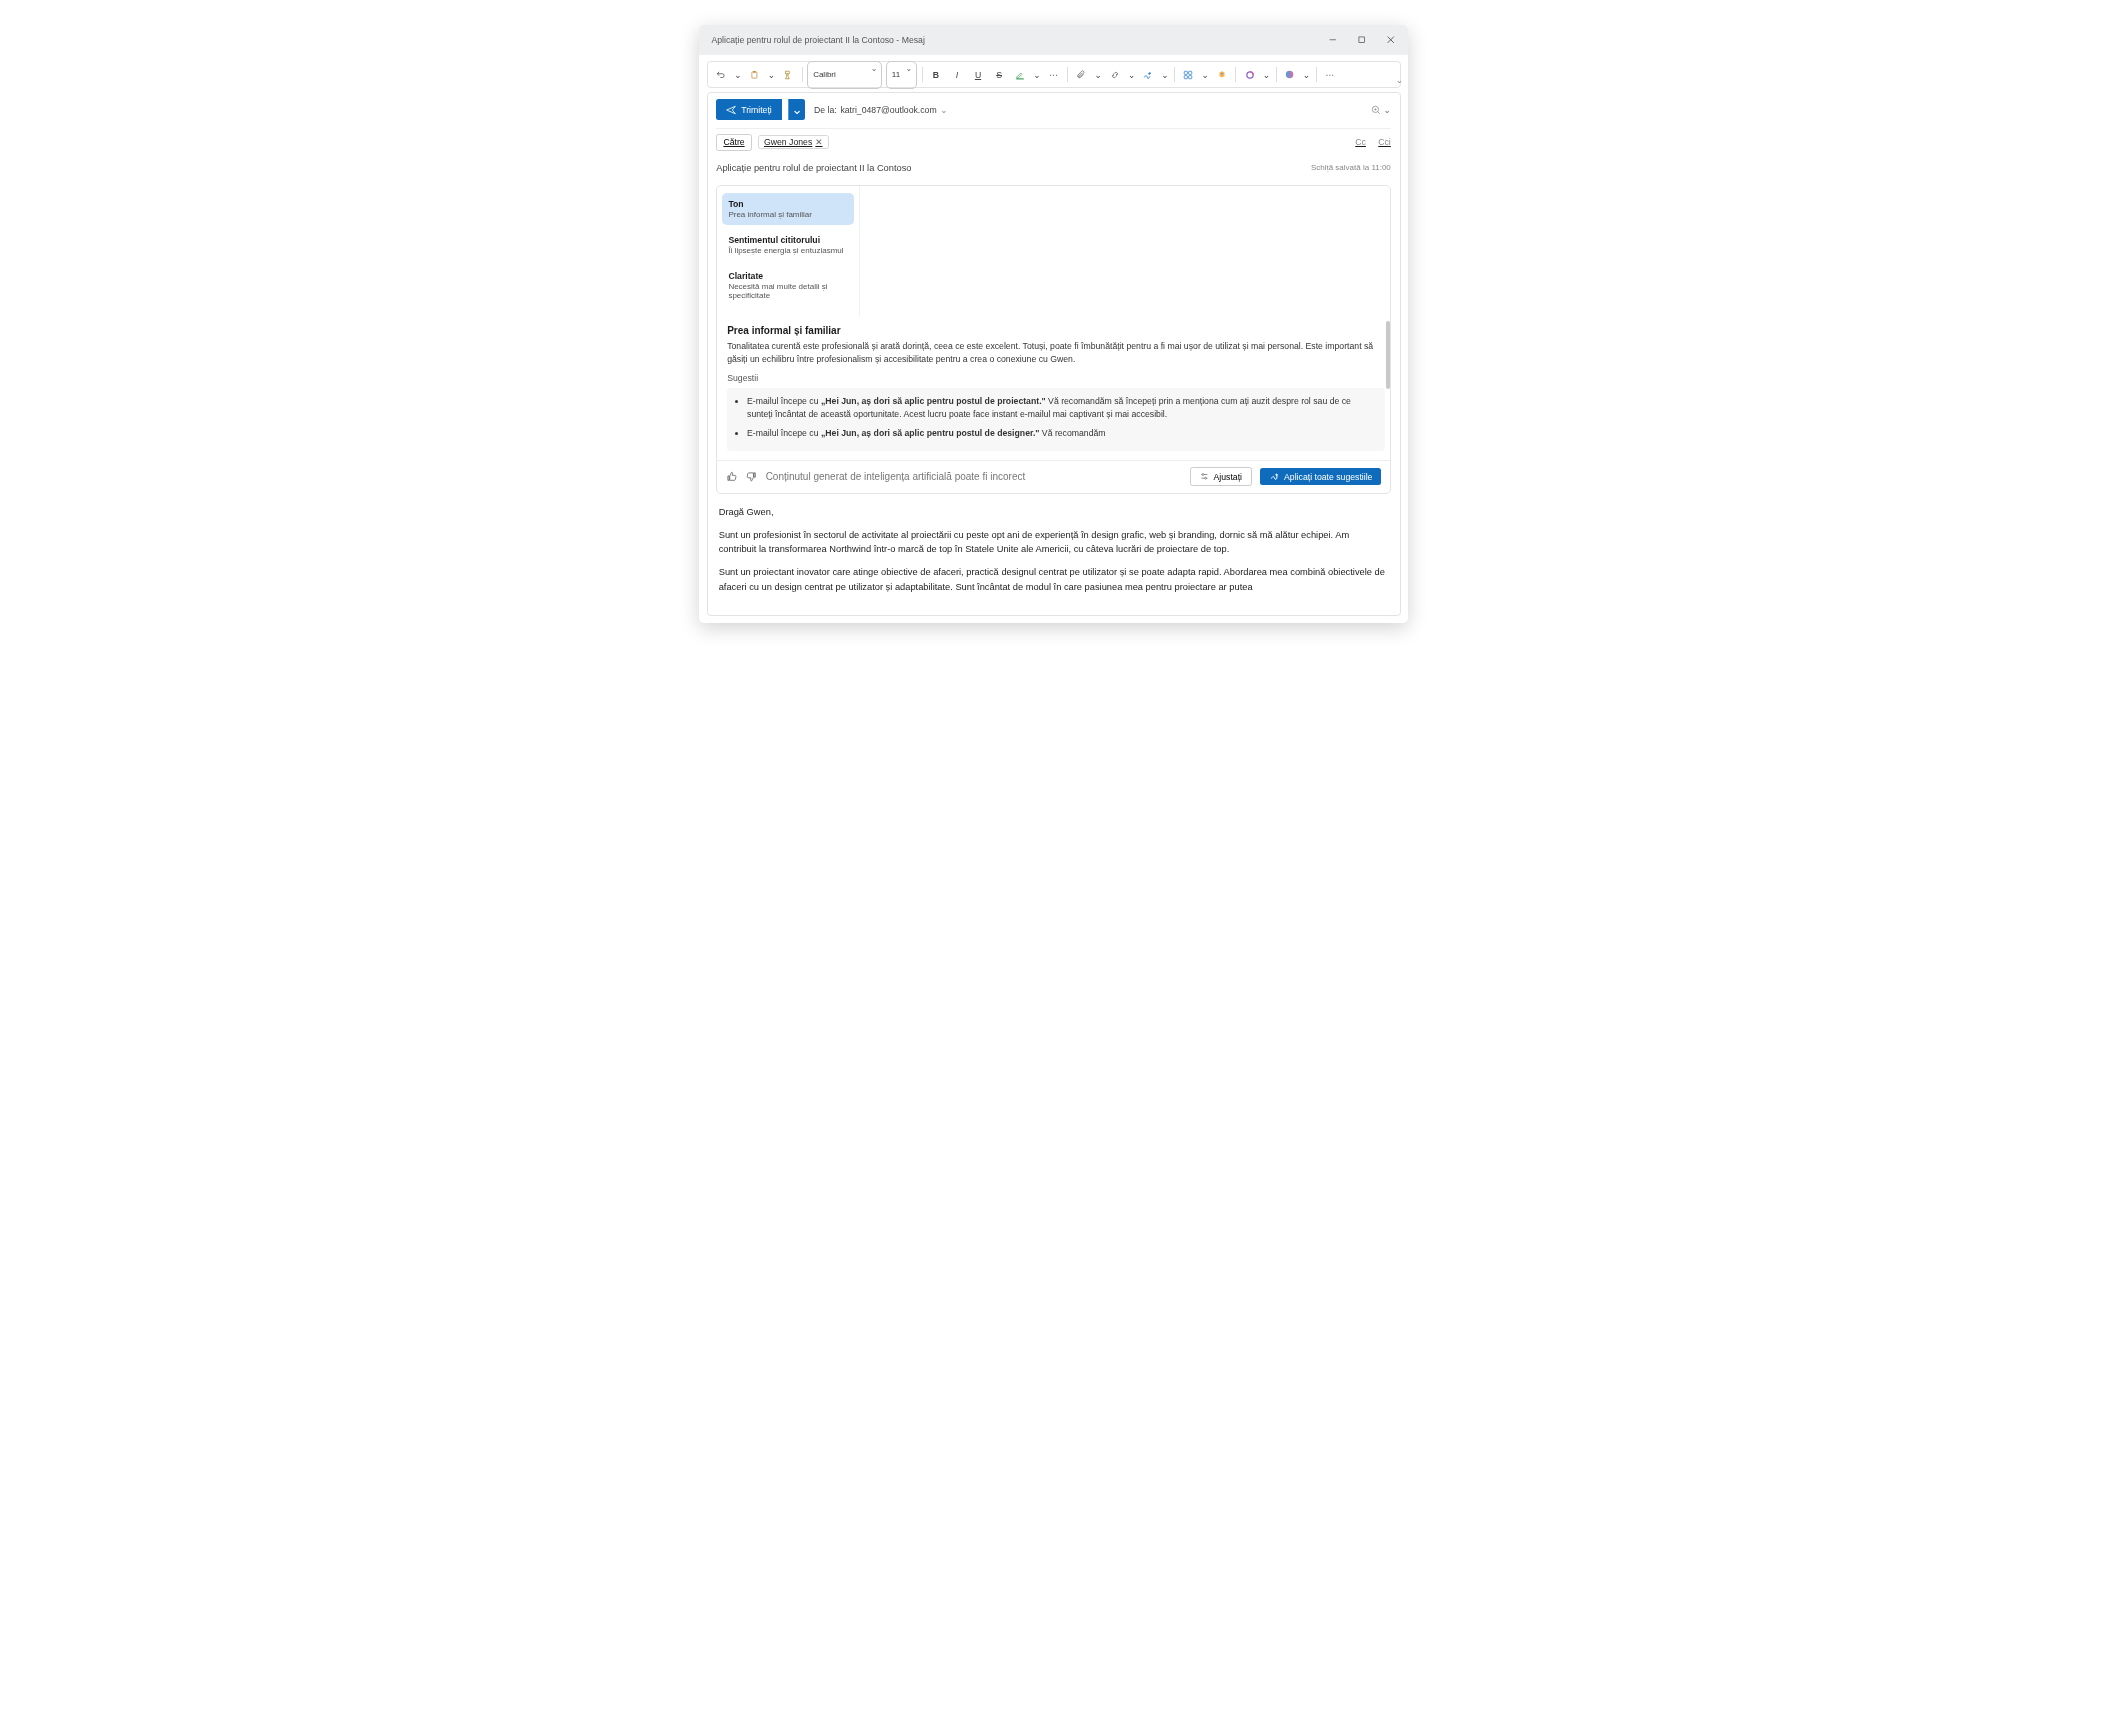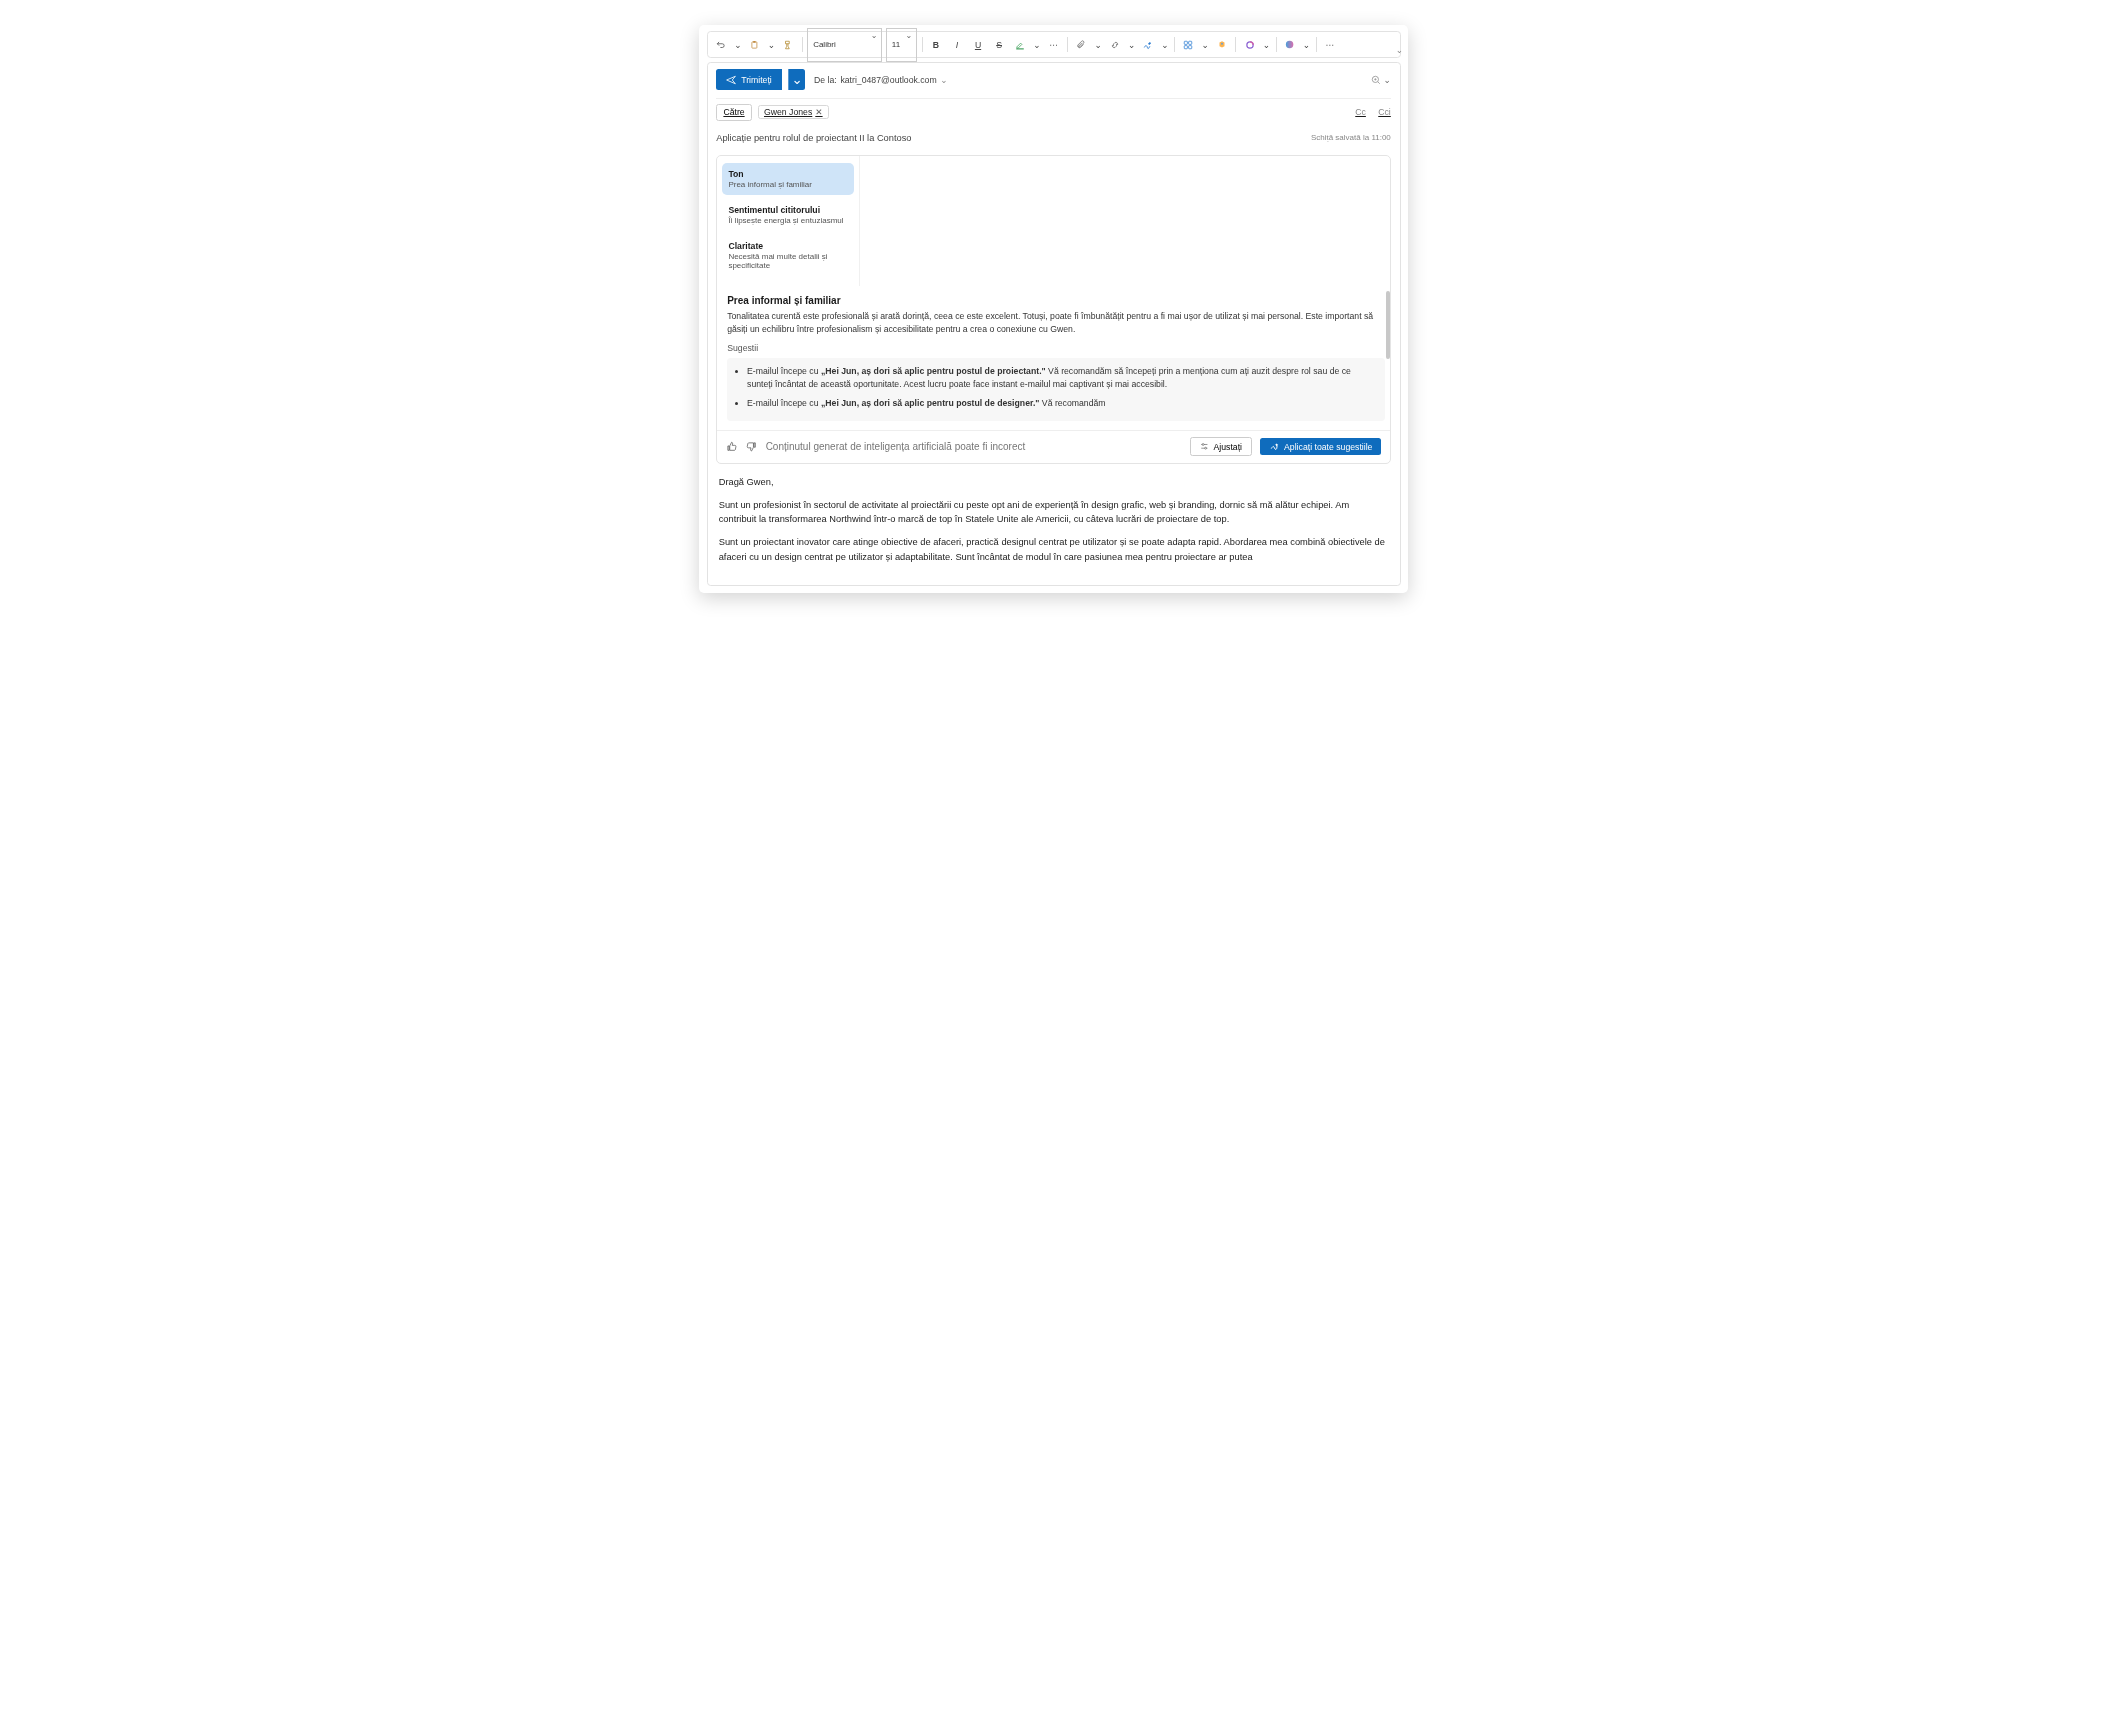--- a/index.html
+++ b/index.html
@@ -37,21 +37,21 @@
       margin:6.2px 7.5px 3.7px 7.5px;
       border:0.6px solid #e2e2e2;
       border-radius:3.7px;
       display:flex; align-items:center;
       padding:2.5px 5px;
       gap:3.7px;
       height:27px;
     }
     .r-btn { width:17.4px; height:17.4px; display:flex; align-items:center; justify-content:center; border-radius:2.5px; color:#444; cursor:pointer;}
     .r-sep { width:0.6px; height:15px; background:#ddd; margin:0 1.2px;}
-    .font-sel{ height:34px; border:0.6px solid #ccc; border-radius:0; padding:0 12.4px 0 5px; font-size:8px; display:flex; align-items:center; position:relative; cursor:pointer; color:#333;}
+    .font-sel{ height:28px; border:0.6px solid #ccc; border-radius:5px; padding:0 12.4px 0 5px; font-size:8px; display:flex; align-items:center; position:relative; cursor:pointer; color:#333;}
     .font-sel::after{content:"⌄"; position:absolute; right:3.7px; top:1.9px; color:#666;}
     .bold{font-weight:bold;}
     .italic{font-style:italic;}
     .underline{text-decoration:underline;}
     .strike{text-decoration:line-through;}
     .ribbon-row{
       margin:0 7.5px 6.2px 7.5px;
       border:0.6px solid #e2e2e2; border-radius:3.7px;
       padding:6.2px 8.7px;
     }
@@ -99,20 +99,39 @@
     .zoom-ctrl{color:#666; display:flex; align-items:center; gap:2.5px; cursor:pointer;}
     .ribbon-chevron{position:absolute; right:5px; bottom:3.1px; color:#888;}
     .wrap-ribbon{position:relative;}
     svg{display:block;}
   </style>
 </head>
 <body>
 
 <div class="window">
 
+  <div class="titlebar">
+    <div class="titlebar-text">Aplicație pentru rolul de proiectant II la Contoso - Mesaj</div>
+    <div class="win-btn">
+      <svg width="7.5" height="7.5" viewBox="0 0 12 12">
+          <line x1="1" y1="6" x2="11" y2="6" stroke="#333" stroke-width="1"></line>
+        </svg>
+    </div>
+    <div class="win-btn">
+      <svg width="7.5" height="7.5" viewBox="0 0 12 12">
+          <rect x="1.5" y="1.5" width="9" height="9" fill="none" stroke="#333" stroke-width="1"></rect>
+        </svg>
+    </div>
+    <div class="win-btn">
+      <svg width="7.5" height="7.5" viewBox="0 0 12 12">
+          <line x1="1" y1="1" x2="11" y2="11" stroke="#333" stroke-width="1.2"></line>
+          <line x1="11" y1="1" x2="1" y2="11" stroke="#333" stroke-width="1.2"></line>
+        </svg>
+    </div>
+  </div>
 
 
   <div class="wrap-ribbon">
   <div class="ribbon-bar">
     <div class="r-btn">
       <svg width="10" height="10" viewBox="0 0 16 16">
             <path d="M5 3 L2 6 L5 9 M2 6 H10 a3 3 0 0 1 0 6 H7" fill="none" stroke="#555" stroke-width="1.3"></path>
           </svg>
     </div>
     <div class="r-btn" style="width:8.7px">⌄</div>

